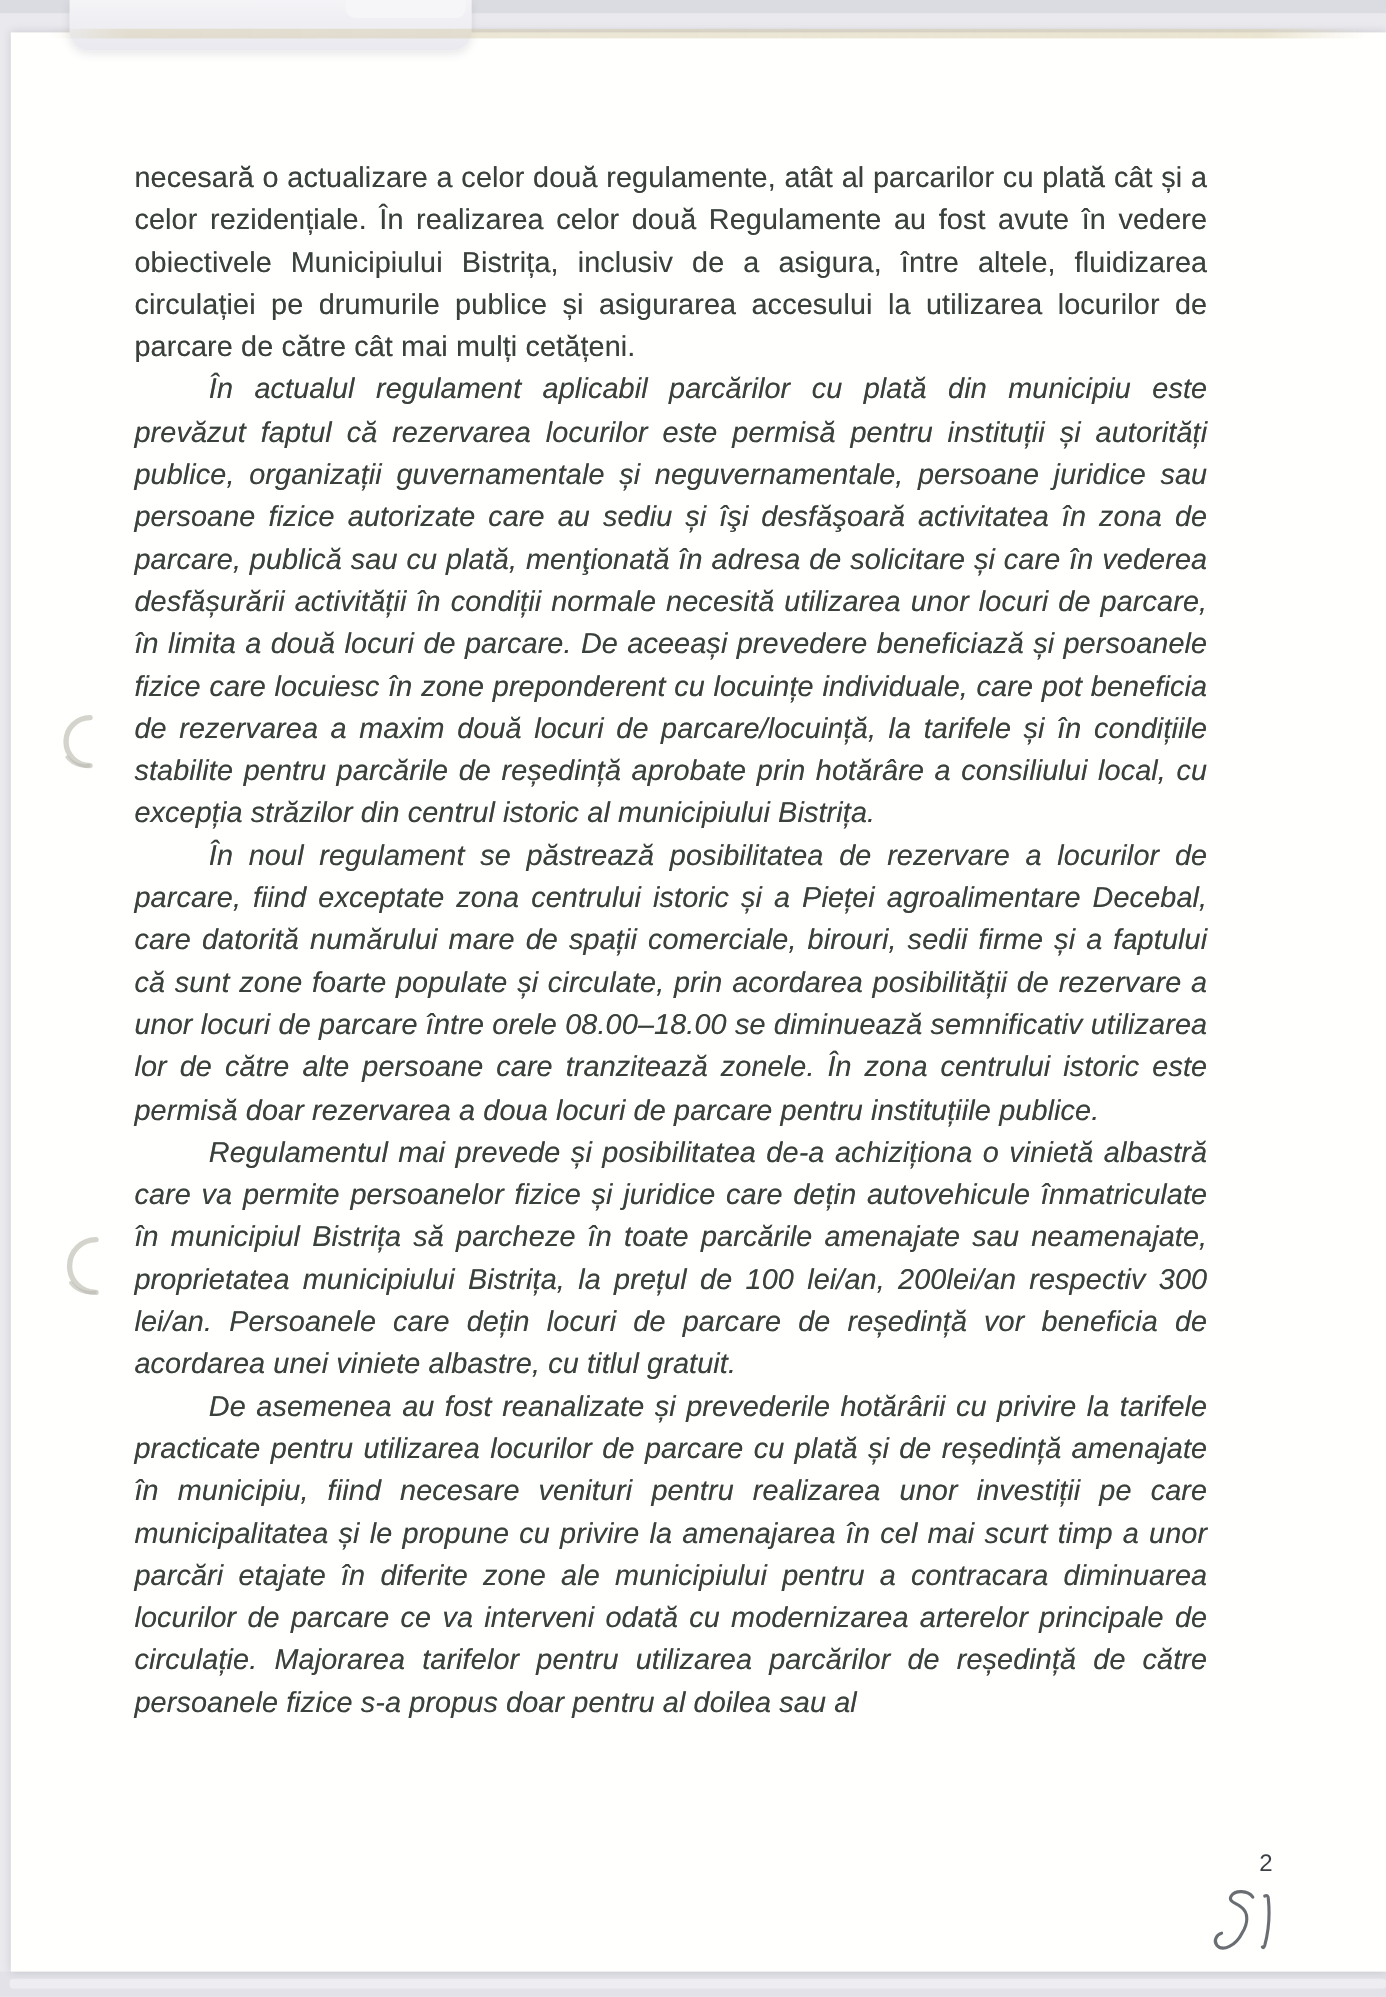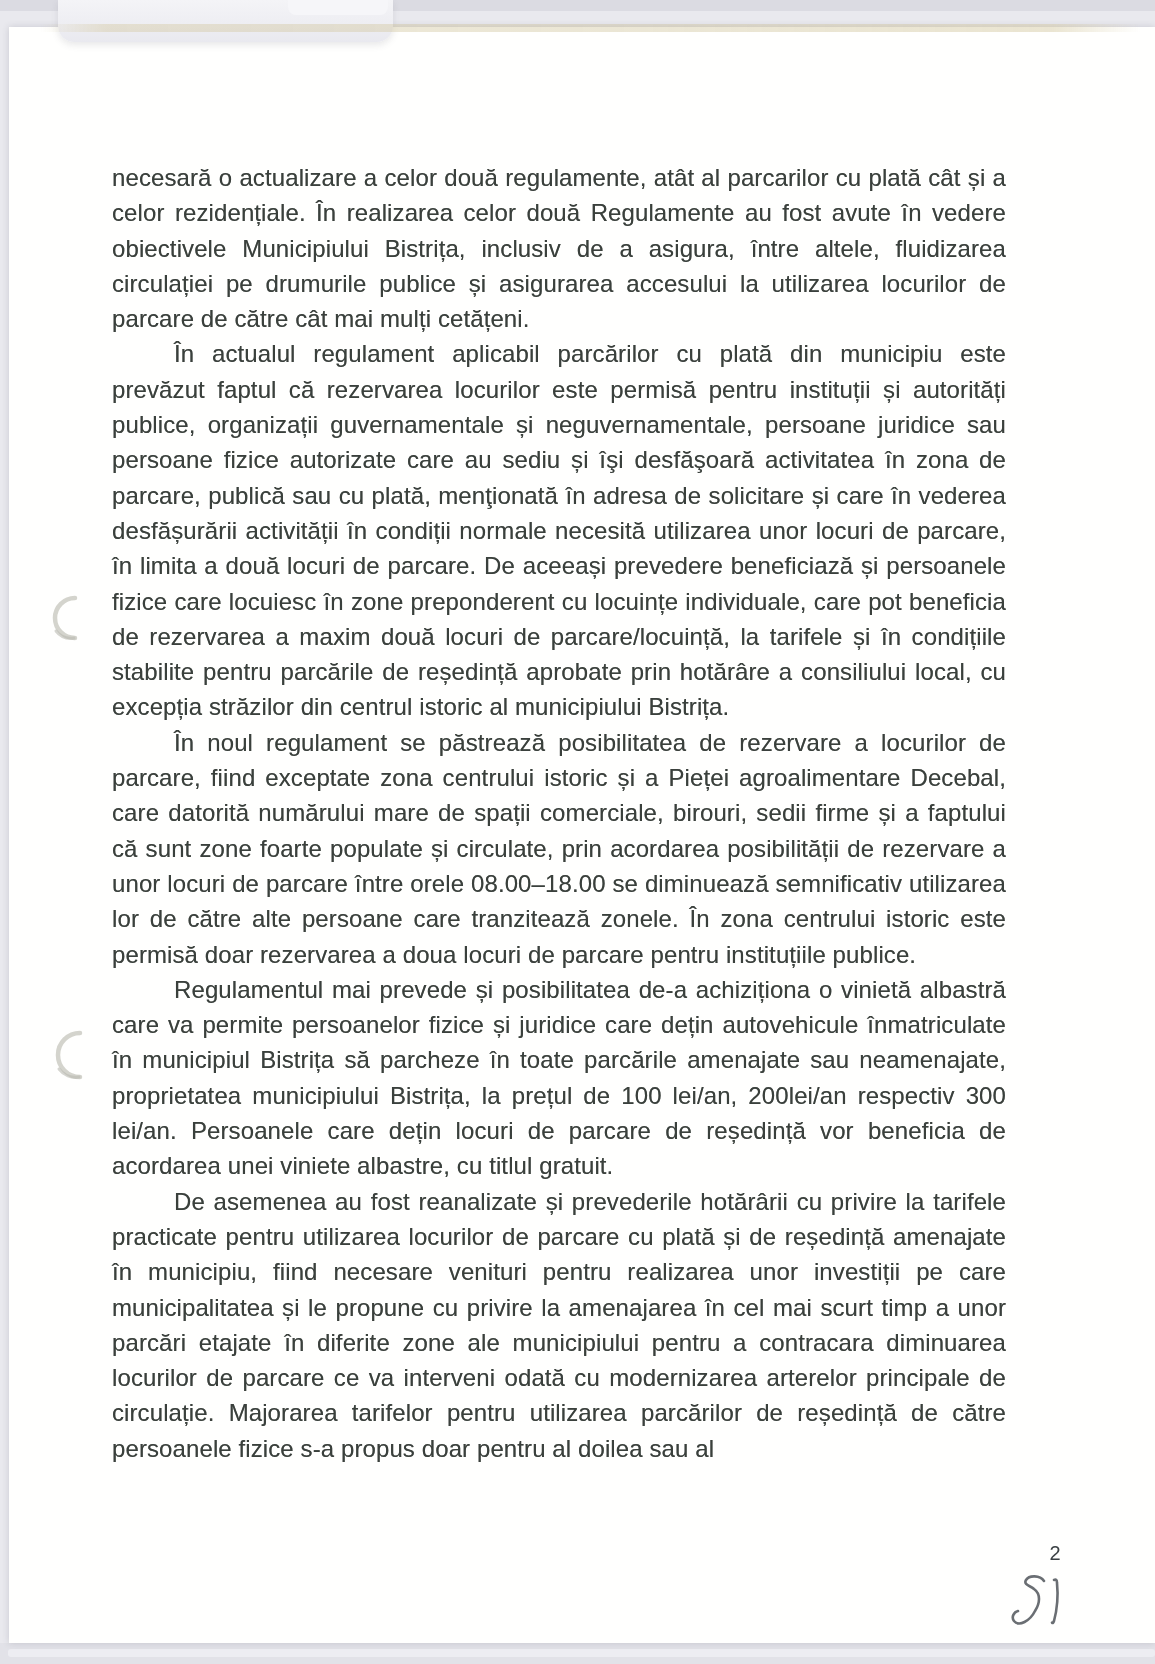--- a/index.html
+++ b/index.html
@@ -48,31 +48,31 @@
       rgba(205,193,152,0.40) 55%,
       rgba(214,203,166,0.50) 92%,
       rgba(214,203,166,0) 100%);
     filter: blur(0.6px);
     z-index: 4;
   }
   
   .punch { position: absolute; z-index: 5; }
   
   .text-block {
-    position: absolute; left: 112px; top: 160px; width: 894px;
+    position: absolute; left: 112px; top: 131px; width: 894px;
     z-index: 6;
     color: #3a403c;
     font-size: 24px;
     line-height: 35.3px;
     text-align: justify;
     letter-spacing: 0.1px;
     text-shadow: 0 0 0.5px rgba(58,64,60,0.55);
   }
   .text-block p { margin: 0; }
-  .text-block p.indent { text-indent: 62px; }
+  .text-block p.indent { text-indent: 62px; font-style: italic; }
   .page-number {
     position: absolute; left: 1040px; top: 1542px; width: 30px;
     z-index: 6;
     color: #3b4144; font-size: 20px; text-align: center;
   }
   .handwritten {
     position: absolute; left: 1004px; top: 1572px;
     z-index: 6;
   }
   

